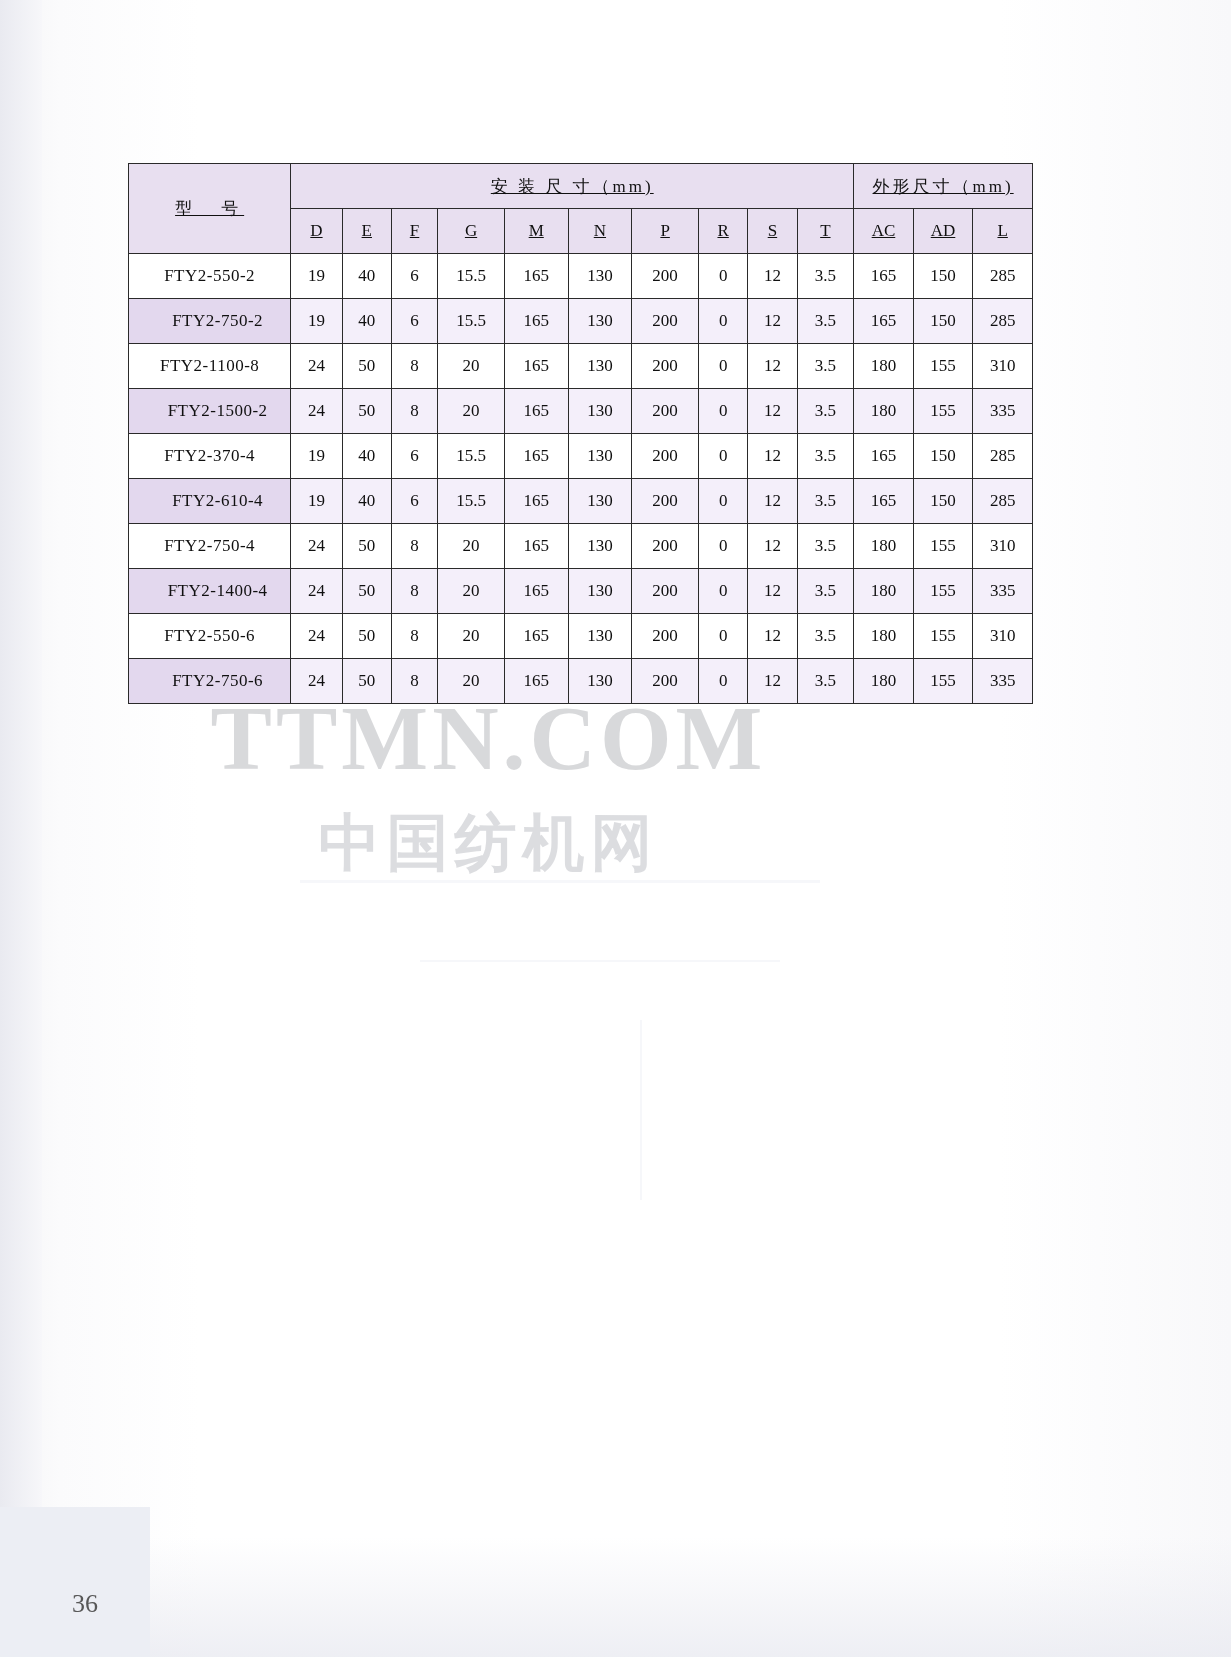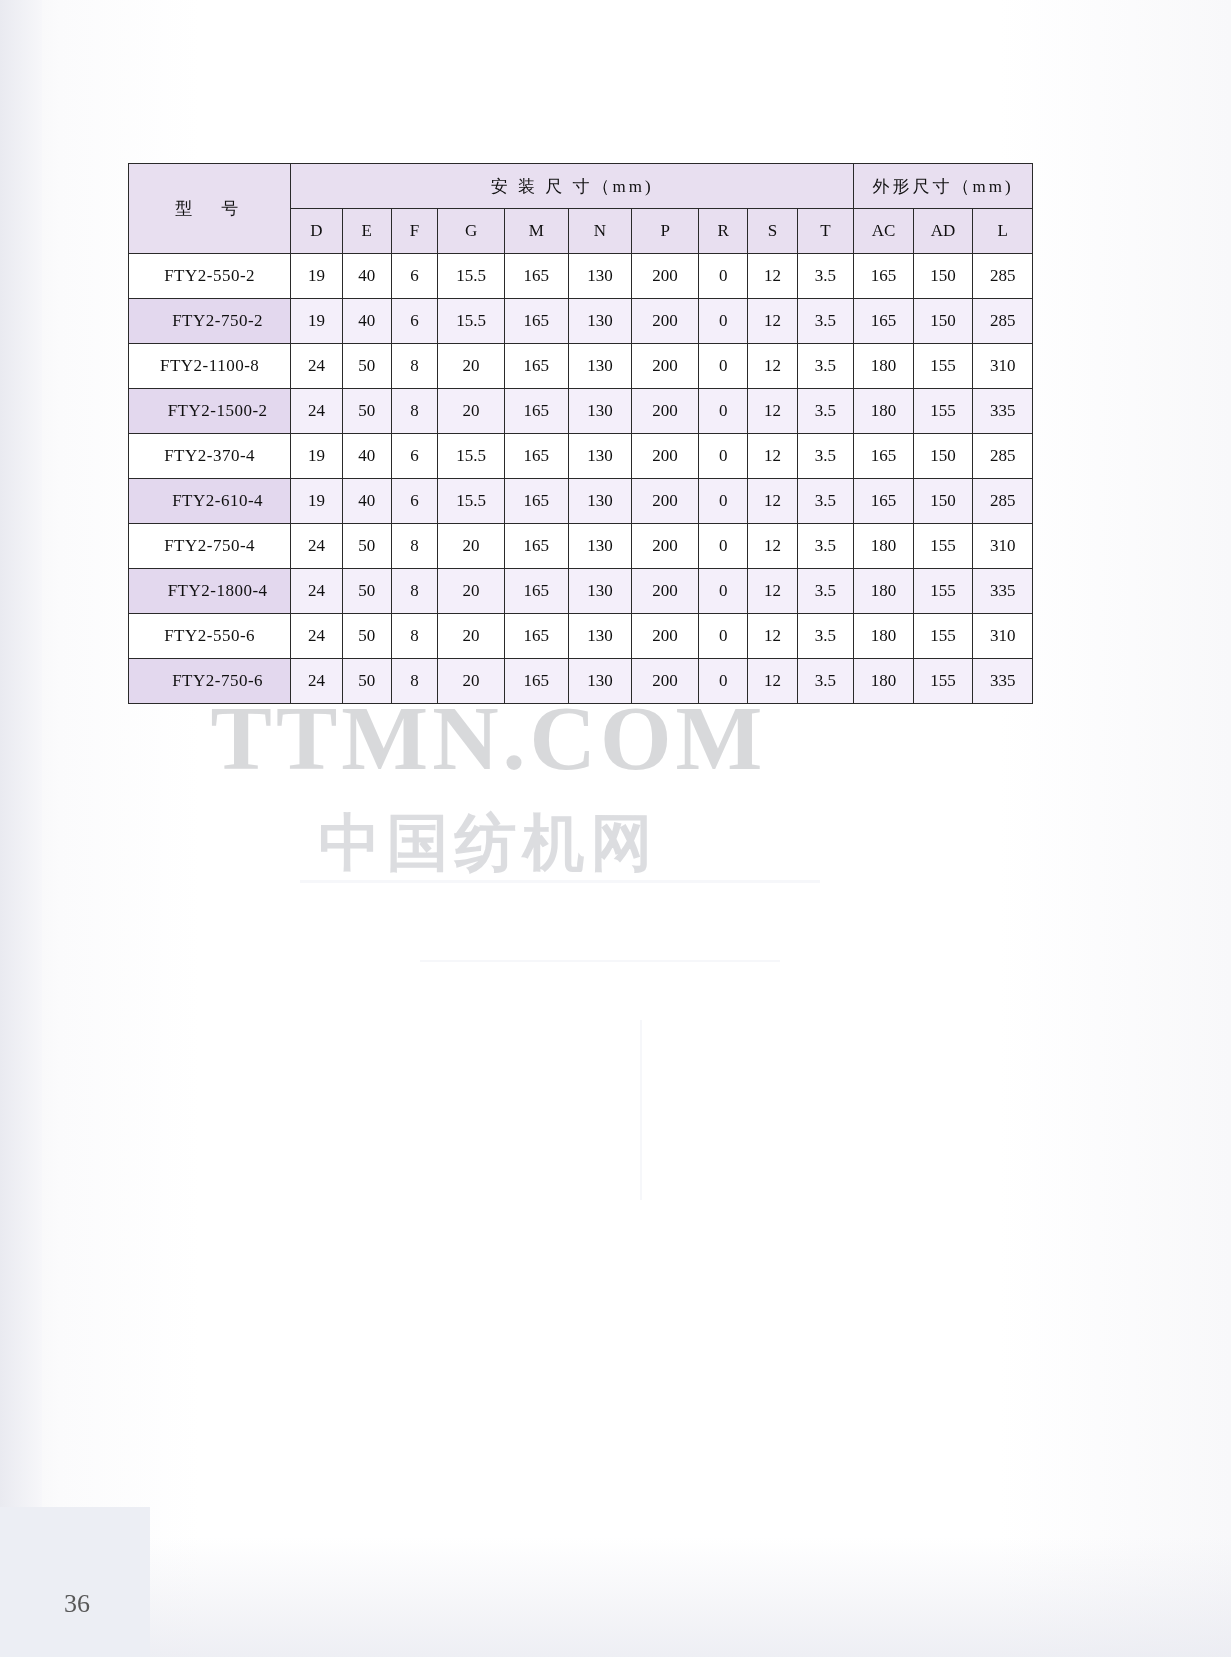--- a/index.html
+++ b/index.html
@@ -65,20 +65,21 @@
     vertical-align: middle;
     font-size: 17px;
     color: #101010;
     background: #ffffff;
     height: 44px;
     padding: 0;
   }
   table.spec th {
     background: #e8dff0;
     font-weight: normal;
+    text-decoration: underline;
   }
   .hdr-model {
     width: 158px;
     letter-spacing: 6px;
     font-size: 18px;
   }
   .hdr-group {
     font-size: 18px;
     letter-spacing: 3px;
     height: 52px;
@@ -141,21 +142,21 @@
     font-size: 62px;
     font-weight: bold;
     letter-spacing: 6px;
     color: rgba(172,174,180,0.42);
     text-shadow: 2px 2px 0 rgba(255,255,255,0.7);
     margin-top: 14px;
   }
 
   .page-number {
     position: absolute;
-    left: 64px;
+    left: 72px;
     bottom: 38px;
     font-size: 26px;
     color: #585858;
     font-family: "Liberation Serif", serif;
   }
 </style>
 </head>
 <body>
 
 <div class="page">
@@ -314,21 +315,21 @@
           <td>130</td>
           <td>200</td>
           <td>0</td>
           <td>12</td>
           <td>3.5</td>
           <td>180</td>
           <td>155</td>
           <td>310</td>
         </tr>
         <tr class="alt">
-          <td class="model">FTY2-1800-4</td>
+          <td class="model">FTY2-1400-4</td>
           <td>24</td>
           <td>50</td>
           <td>8</td>
           <td>20</td>
           <td>165</td>
           <td>130</td>
           <td>200</td>
           <td>0</td>
           <td>12</td>
           <td>3.5</td>

